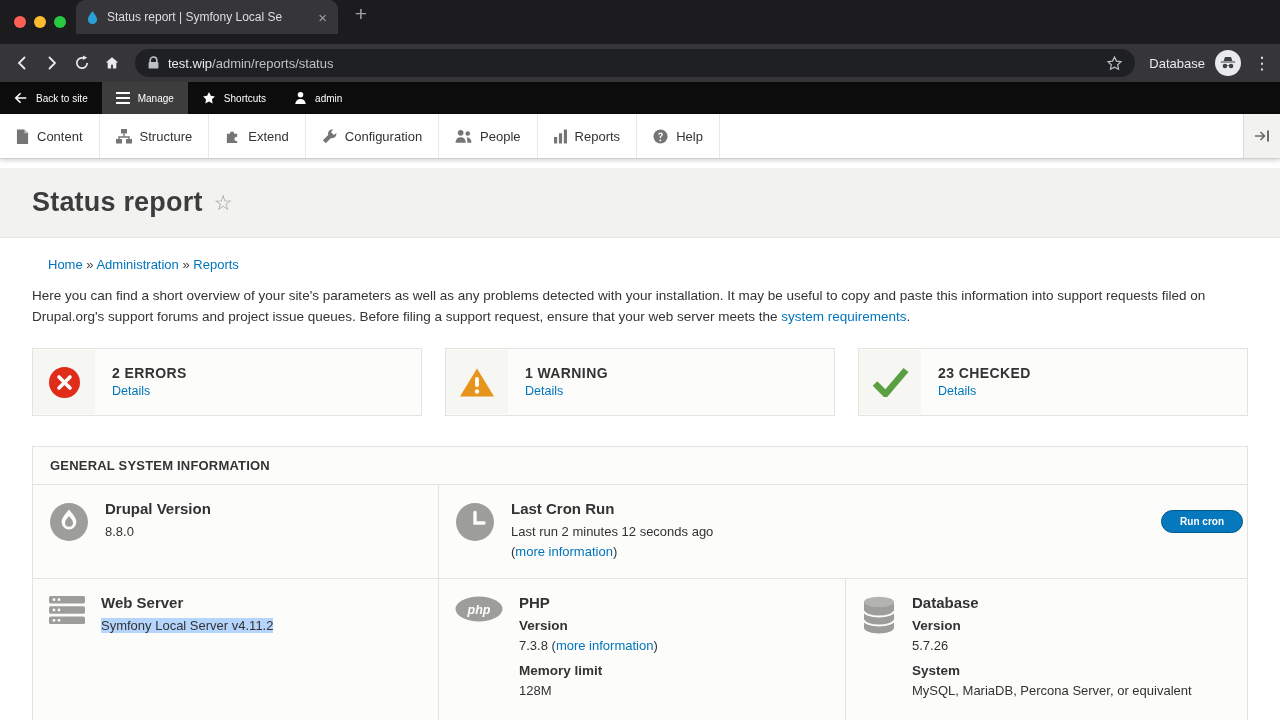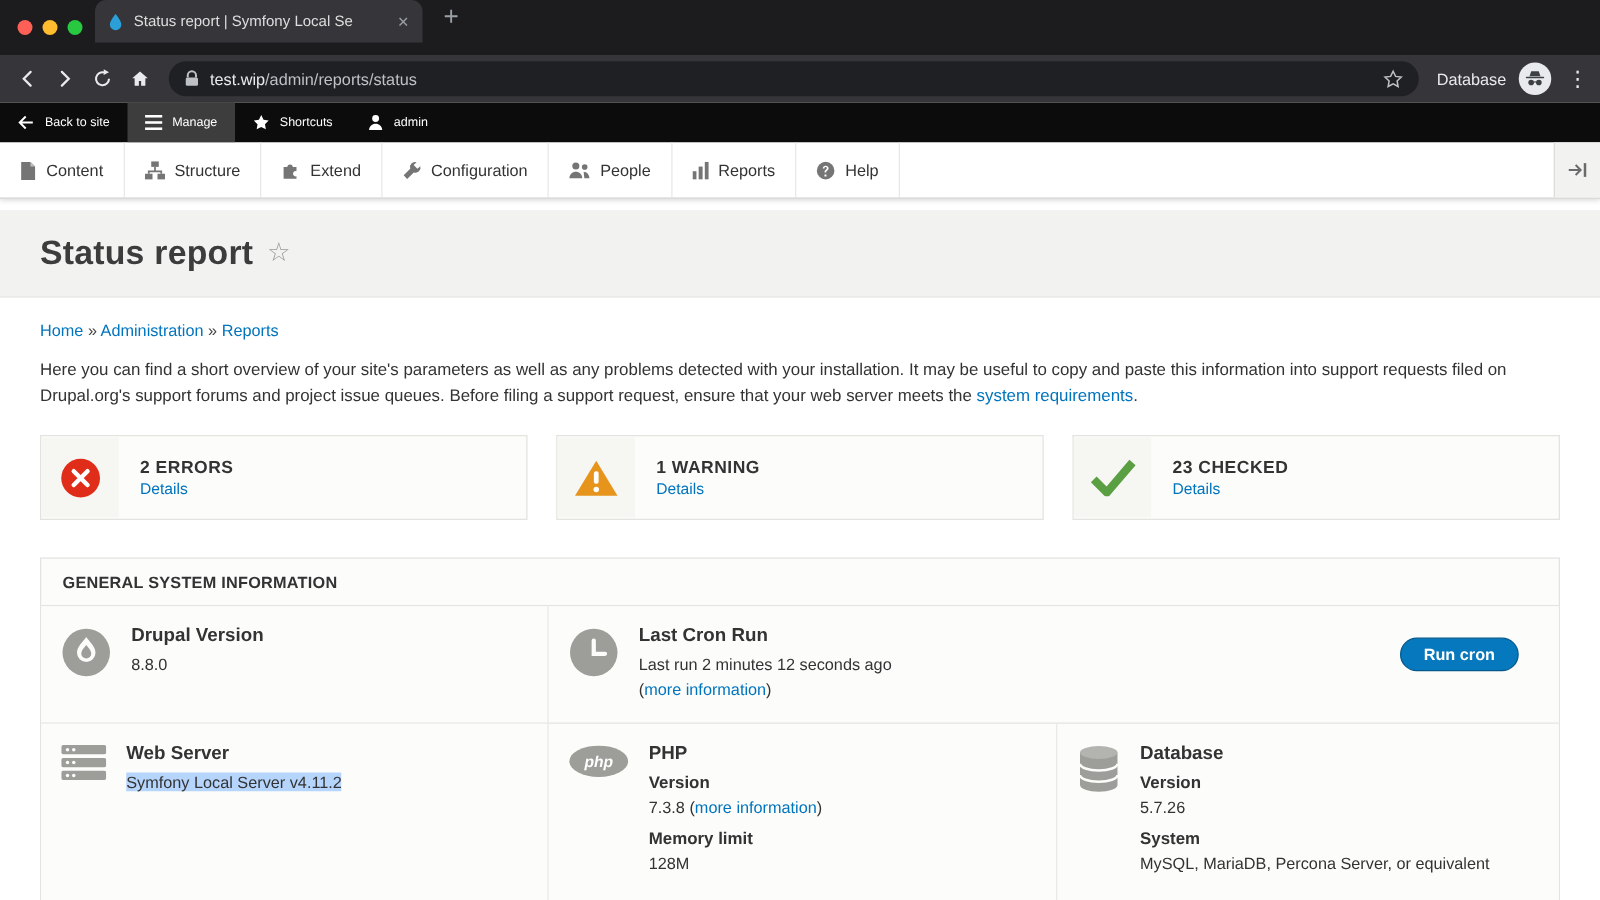--- a/index.html
+++ b/index.html
@@ -45,21 +45,21 @@
   .menu-toggle{margin-left:auto;width:36px;display:flex;align-items:center;justify-content:center;
                border-left:1px solid #dcdcda;background:#f2f2f0}
 
   
   .page-header{margin-top:9px;background:#f2f2f0;border-bottom:1px solid #e6e6e4;
                padding:19px 32px;display:flex;align-items:center;gap:11px}
   .page-title{font-size:27px;font-weight:bold;color:#3c3c3c;margin:0;letter-spacing:.2px}
   .page-star{color:#9a9a9a;font-size:21px;line-height:1}
 
   .content{padding:10px 32px 0}
-  .breadcrumb{font-size:13px;color:#444;margin:9px 0 13px}
+  .breadcrumb{font-size:13px;color:#444;margin:9px 16px 13px}
   .breadcrumb a{color:#0074bd;text-decoration:none}
   .intro{font-size:13.5px;line-height:21px;color:#333;margin:0 0 21px}
   .intro a{color:#0074bd;text-decoration:none}
 
   .cards{display:flex;gap:23px;margin-bottom:30px}
   .card{flex:1;border:1px solid #e3e3e0;background:#fcfcfa;display:flex;align-items:center;height:66px}
   .card-icon{width:62px;height:64px;display:flex;align-items:center;justify-content:center;background:#f6f6f3}
   .card-body{margin-left:17px}
   .card-count{font-size:14px;font-weight:bold;color:#333;letter-spacing:.4px}
   .card-details{display:inline-block;font-size:12.5px;color:#0074bd;text-decoration:none;margin-top:3px}
@@ -73,22 +73,22 @@
   .cell-w1{width:406px}
   .cell-w2{width:407px}
   .row1 .cell{min-height:94px;border-bottom:1px solid #e3e3e0}
   .row2 .cell{min-height:142px}
   .cell-title{font-size:15px;font-weight:bold;color:#333;margin-bottom:5px}
   .cell-line{font-size:13px;color:#333;line-height:20px}
   .cell-label{font-size:13.5px;font-weight:bold;color:#333;margin-top:5px;line-height:20px}
   .cell a{color:#0074bd;text-decoration:none}
   .sys-icon{flex:none;margin-top:2px}
   .cron-cell{position:relative}
-  .run-cron{position:absolute;right:32px;top:25px;background:#0678be;border:1px solid #05588c;
-            color:#fff;font-weight:bold;font-size:13px;padding:5px 18px;border-radius:17px;
+  .run-cron{position:absolute;right:4px;top:25px;background:#0678be;border:1px solid #05588c;
+            color:#fff;font-weight:bold;font-size:10px;padding:5px 18px;border-radius:17px;
             font-family:inherit;cursor:pointer}
   .selected-text{background:#b5d5fc}
 </style>
 </head>
 <body>
 
 <div class="tabstrip">
   <div class="traffic">
     <span class="light red"></span>
     <span class="light yellow"></span>

